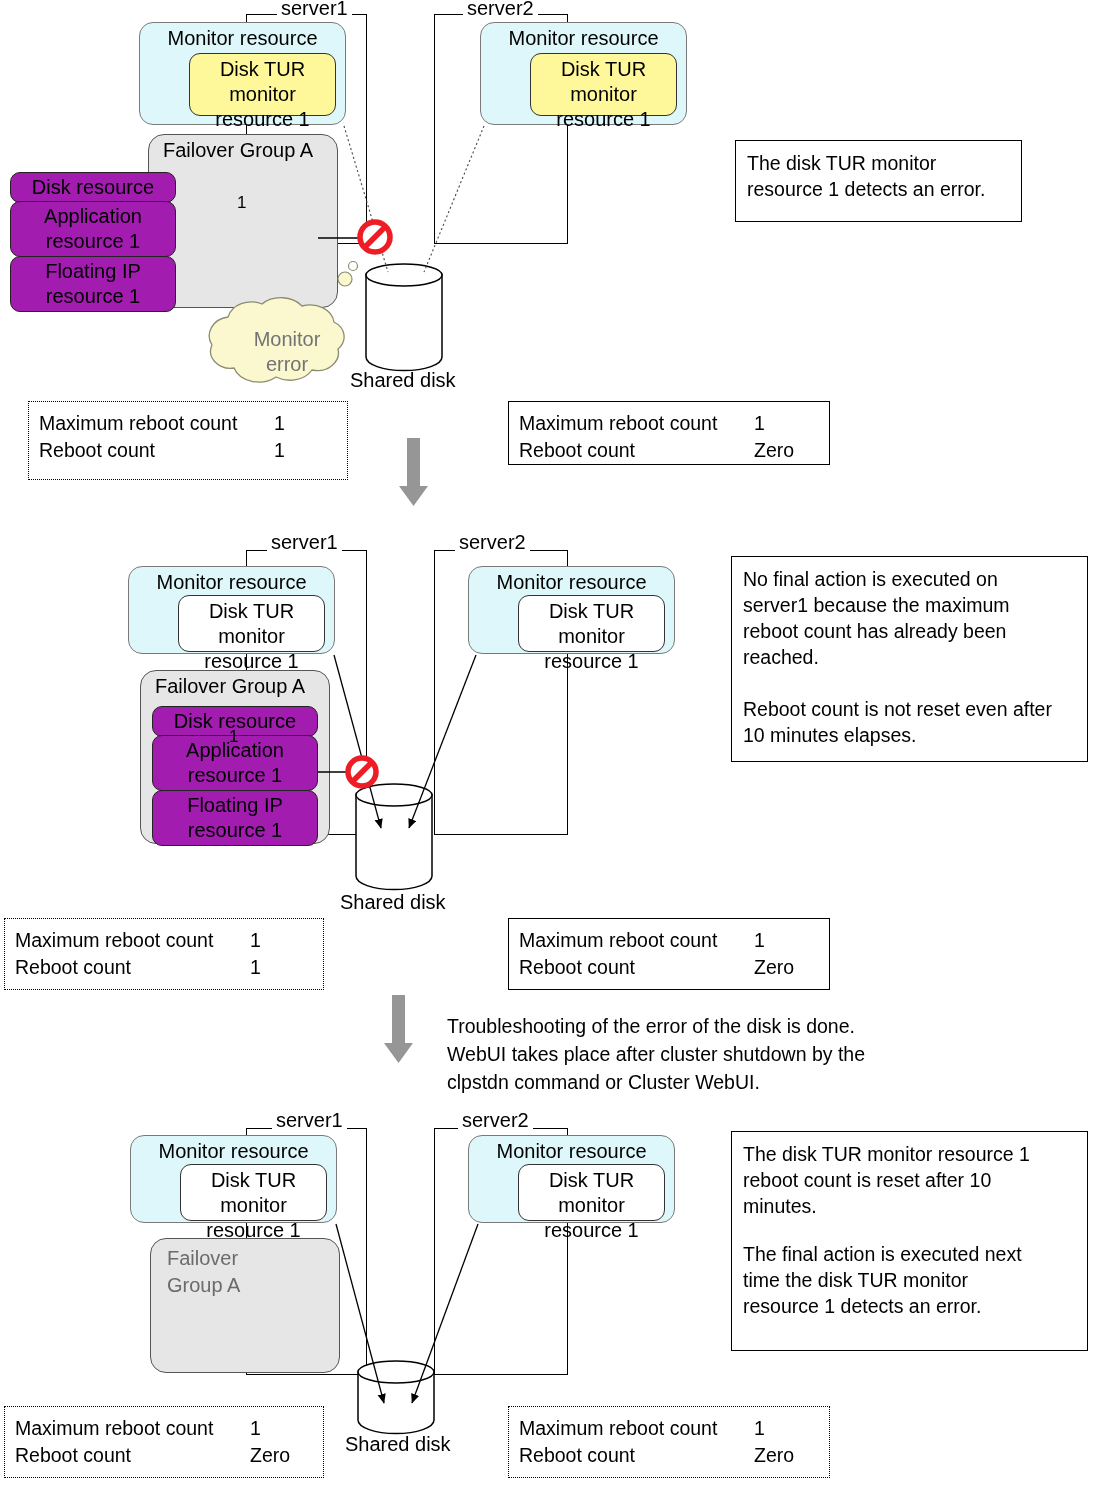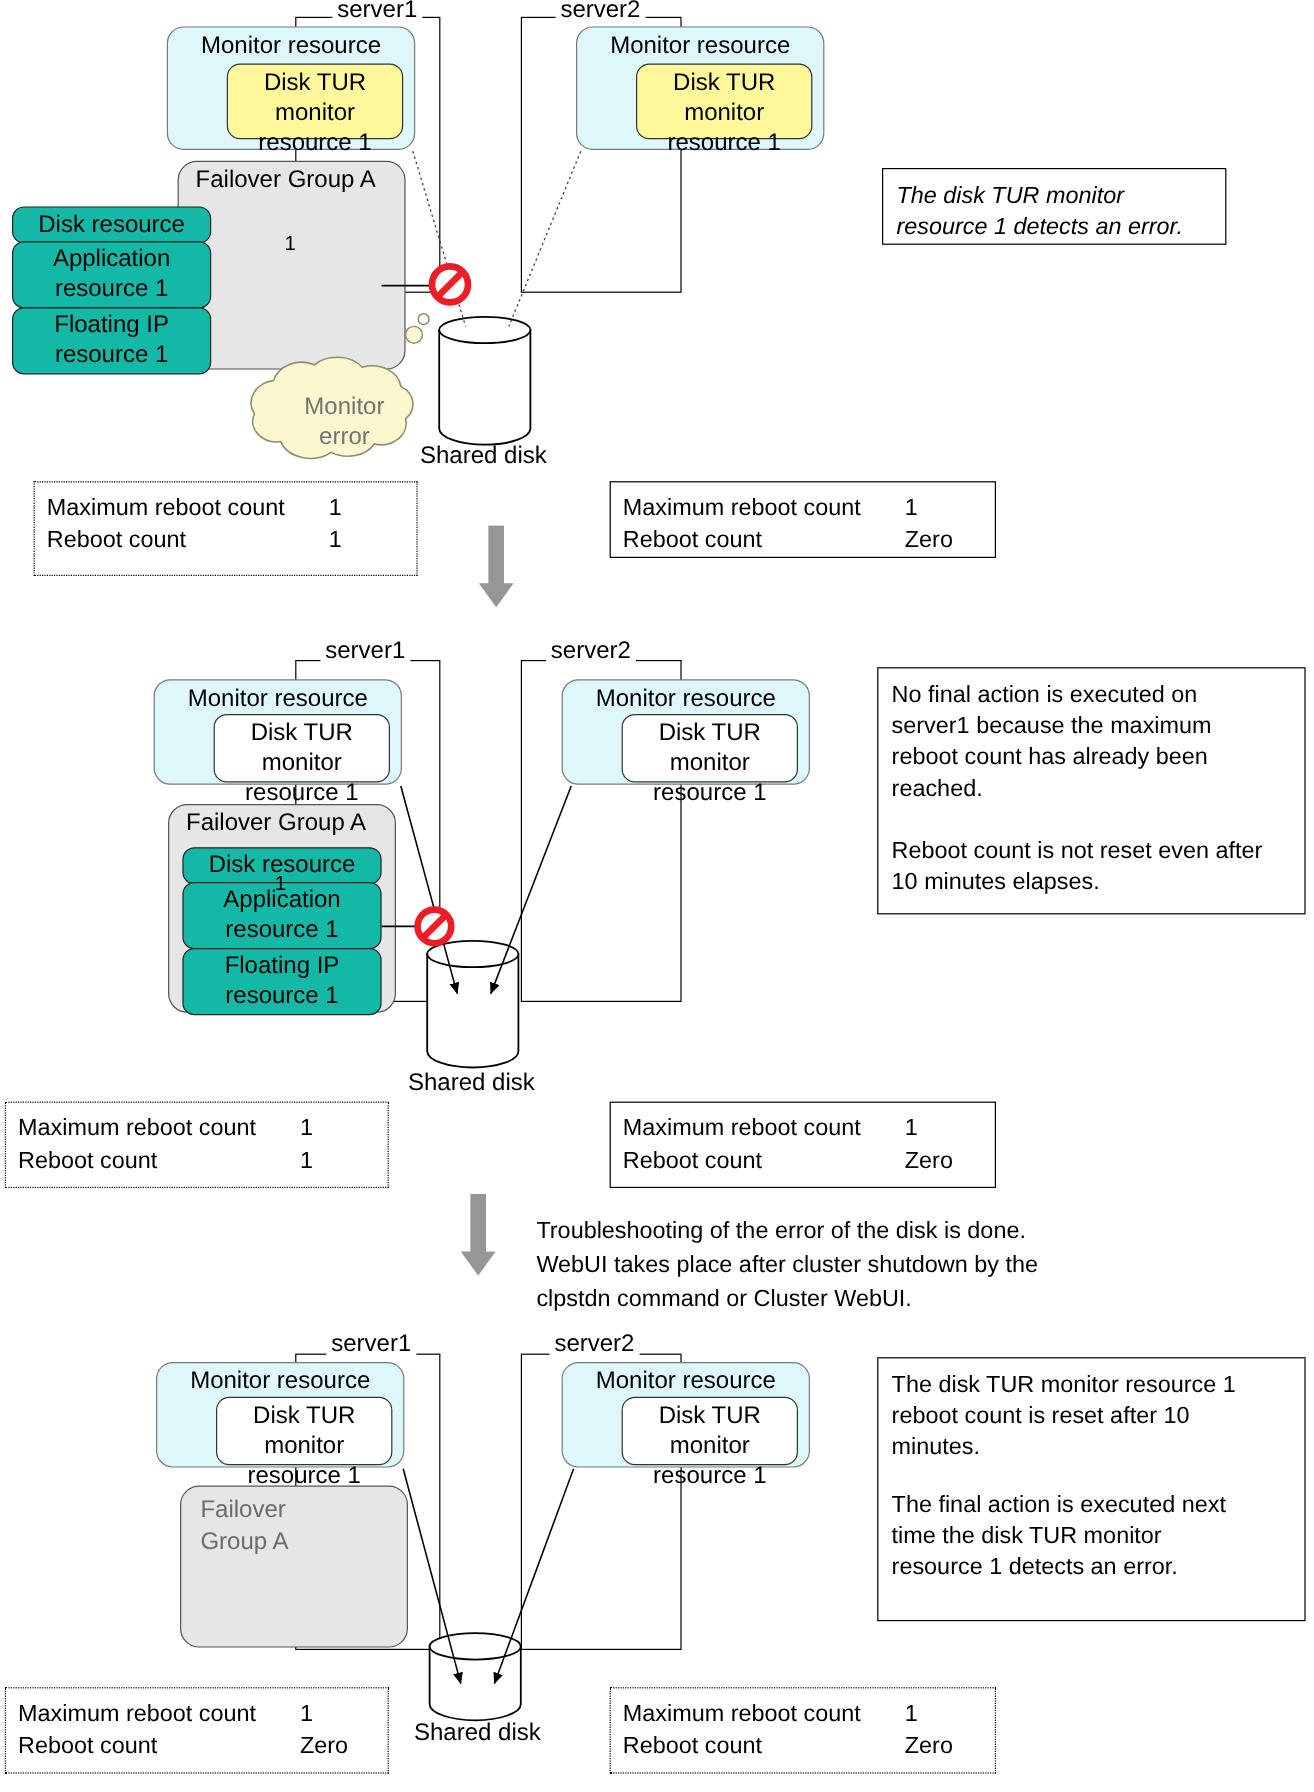--- a/index.html
+++ b/index.html
@@ -21,21 +21,21 @@
              border-radius:11px;box-sizing:border-box;text-align:center;
              font-size:20px;line-height:25px;padding-top:3px;margin-left:40px;}
   .inner-yellow{background:#fff89a;}
   .inner-white{background:#fff;}
 
   
   .fo-group{position:absolute;background:#e6e6e6;border:1.4px solid #555;
             border-radius:16px;z-index:3;box-sizing:border-box;}
   .fo-title{font-size:20px;line-height:24px;padding:3px 0 0 14px;white-space:nowrap;}
   .fo-title.dim{color:#6b6b6b;padding-left:16px;line-height:27px;padding-top:6px;}
-  .res-box{position:absolute;left:10px;background:#14b8a6;border:1.4px solid #222;
+  .res-box{position:absolute;left:10px;background:#a21caf;border:1.4px solid #222;
            border-radius:10px;box-sizing:border-box;text-align:center;
            font-size:20px;line-height:25px;padding-top:2px;z-index:4;}
   .res-sub{position:absolute;font-size:17px;z-index:5;color:#000;}
 
   
   .info-box{position:absolute;border:1.6px solid #000;background:#fff;
             box-sizing:border-box;padding:9px 11px;font-size:19.5px;line-height:26px;z-index:6;}
   .count-box{position:absolute;border:1.4px dotted #000;background:#fff;
              box-sizing:border-box;padding:8px 10px 0 10px;z-index:6;}
   .count-row{display:flex;font-size:19.5px;line-height:27px;}
@@ -93,21 +93,21 @@
   <div>resource 1</div>
 </div>
 
 <div class="cloud-label" style="left:232px;top:327px;width:110px;">
   <div>Monitor</div>
   <div>error</div>
 </div>
 
 <div class="plain" style="left:350px;top:368px;">Shared disk</div>
 
-<div class="info-box" style="left:735px;top:140px;width:287px;height:64px;font-style:italic;">
+<div class="info-box" style="left:735px;top:140px;width:287px;height:82px;">
   <div>The disk TUR monitor</div>
   <div>resource 1 detects an error.</div>
 </div>
 
 <div class="count-box" style="left:28px;top:401px;width:320px;height:79px;">
   <div class="count-row">
       <span class="lbl">Maximum  reboot count</span>
       <span class="val" style="left:245px;">1</span>
     </div>
   <div class="count-row">

